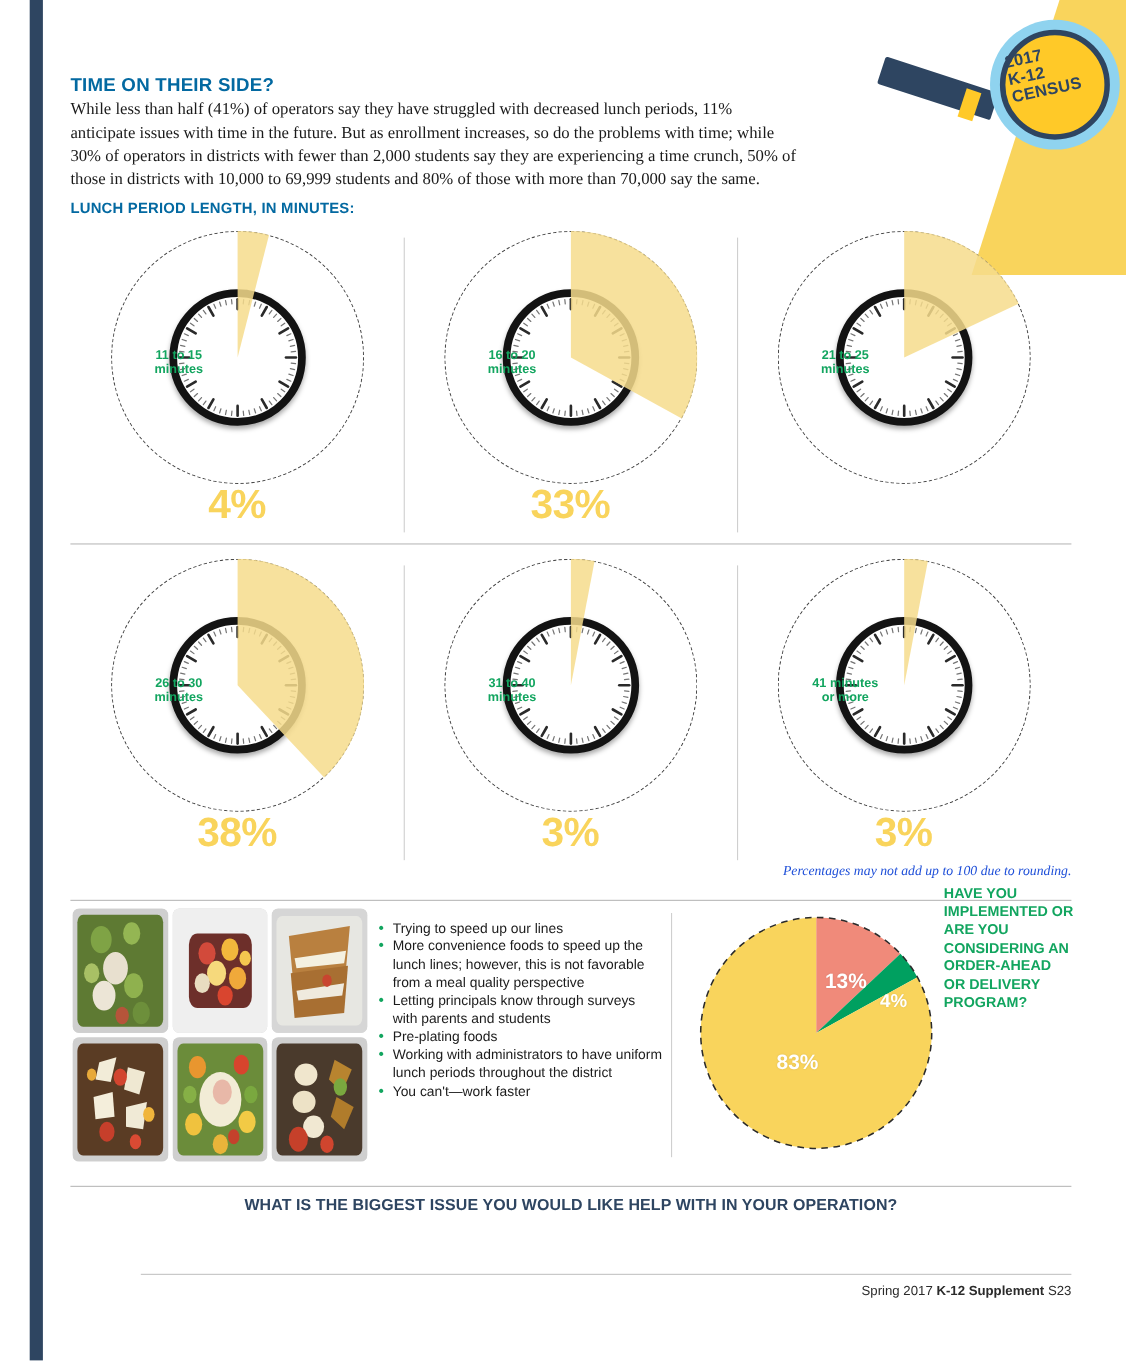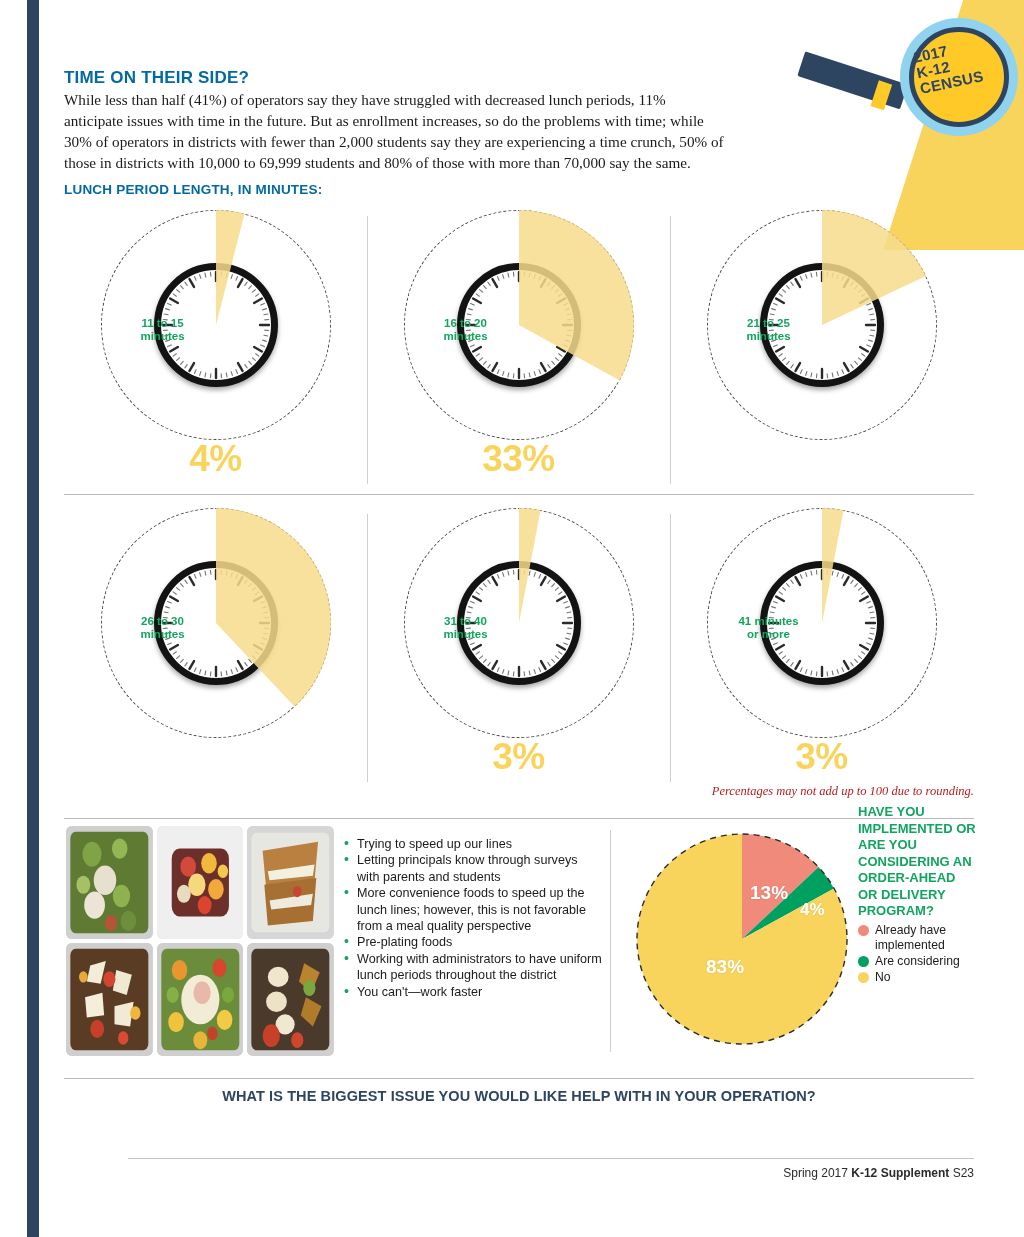--- a/index.html
+++ b/index.html
@@ -168,21 +168,21 @@
     color: #F9D45C;
     font-weight: bold;
     font-size: 37px;
     letter-spacing: -.5px;
   }
   .footnote {
     position: absolute; right: 0; top: 578px;
     font-family: "Liberation Serif", serif;
     font-style: italic;
     font-size: 12.5px;
-    color: #b91c1c;
+    color: #1d4ed8;
   }
 
   
   .mid-rule {
     position: absolute; left: 64px; top: 818px;
     width: 910px; height: 1px; background: #b9b9b9;
   }
   .photos {
     position: absolute; left: 66px; top: 826px;
     width: 268px; height: 230px;
@@ -612,20 +612,21 @@
               <line x1="39.99999999999998" y1="23.894882233484708" x2="35.49999999999997" y2="16.100653599424767" stroke="#2a2a2a" stroke-width="2.4" stroke-linecap="round" opacity="1"></line>
               <line x1="42.06990448928579" y1="17.23627257551255" x2="40.44295791698259" y2="13.58209074494215" stroke="#2a2a2a" stroke-width="1.1" stroke-linecap="round" opacity="0.65"></line>
               <line x1="46.858167275627565" y1="15.398230701537479" x2="45.62209929812777" y2="11.594004636356864" stroke="#2a2a2a" stroke-width="1.1" stroke-linecap="round" opacity="0.65"></line>
               <line x1="51.812327149929764" y1="14.070767564043528" x2="50.980680386658726" y2="10.158177161108306" stroke="#2a2a2a" stroke-width="1.1" stroke-linecap="round" opacity="0.65"></line>
               <line x1="56.87810529988498" y1="13.268427126954606" x2="56.45999144681437" y2="9.290339545481515" stroke="#2a2a2a" stroke-width="1.1" stroke-linecap="round" opacity="0.65"></line>
             </svg>
       </div>
       <div class="clocklabel">26 to 30
 minutes</div>
     </div>
+    <div class="pct">38%</div>
   </div>
       <div class="cell c1 r1">
     <div class="clockwrap">
       <div class="dashring"></div>
       <svg class="wedge-svg" viewBox="0 0 230 230">
         <path d="M 115 115 L 115 0 A 115 115 0 0 1 136.54885117735833 2.0369661662007985 Z" fill="#F6DC8C" fill-opacity="0.85"></path>
       </svg>
       <div class="clockface">
         <div class="bezel"></div>
         <svg class="ticks" viewBox="0 0 124 124">
@@ -858,22 +859,22 @@
           <circle cx="72" cy="40" r="7" fill="#7aa83f"></circle>
           <circle cx="28" cy="82" r="10" fill="#c6402a"></circle>
           <circle cx="58" cy="86" r="7" fill="#d0452e"></circle>
         </svg>
       </div>
   </div>
 
   <div class="bullets-col">
     <ul class="bullets">
         <li>Trying to speed up our lines</li>
+        <li>More convenience foods to speed up the lunch lines; however, this is not favorable from a meal quality perspective</li>
         <li>Letting principals know through surveys with parents and students</li>
-        <li>More convenience foods to speed up the lunch lines; however, this is not favorable from a meal quality perspective</li>
         <li>Pre-plating foods</li>
         <li>Working with administrators to have uniform lunch periods throughout the district</li>
         <li>You can't—work faster</li>
       </ul>
   </div>
 
   <div class="mid-vrule"></div>
 
   <div class="pie-wrap">
     <svg width="220" height="222" viewBox="0 0 220 222">
@@ -884,34 +885,20 @@
         </g>
       <circle cx="110" cy="111" r="105" fill="none" stroke="#2b2b2b" stroke-width="1.4" stroke-dasharray="6 5"></circle>
     </svg>
     <div class="pie-lbl" id="pie-lbl-0">13%</div>
     <div class="pie-lbl" id="pie-lbl-1">4%</div>
     <div class="pie-lbl" id="pie-lbl-2">83%</div>
   </div>
 
   <div class="pie-text">
     <div class="pie-title">HAVE YOU IMPLEMENTED OR ARE YOU CONSIDERING AN ORDER-AHEAD OR DELIVERY PROGRAM?</div>
-    <div class="legend">
-        <div class="legend-row">
-          <span class="swatch" style="background:#F08A7A"></span>
-                   <span>Already have implemented</span>
-        </div>
-        <div class="legend-row">
-          <span class="swatch" style="background:#00A060"></span>
-                   <span>Are considering</span>
-        </div>
-        <div class="legend-row">
-          <span class="swatch" style="background:#F9D45C"></span>
-                   <span>No</span>
-        </div>
-      </div>
   </div>
 
   <div class="bot-rule"></div>
   <div class="bot-wrap">
     <div class="bot-q">WHAT IS THE BIGGEST ISSUE YOU WOULD LIKE HELP WITH IN YOUR OPERATION?</div>
   </div>
 
   <div class="foot-rule"></div>
   <div class="foot">
     <span>Spring 2017</span>

